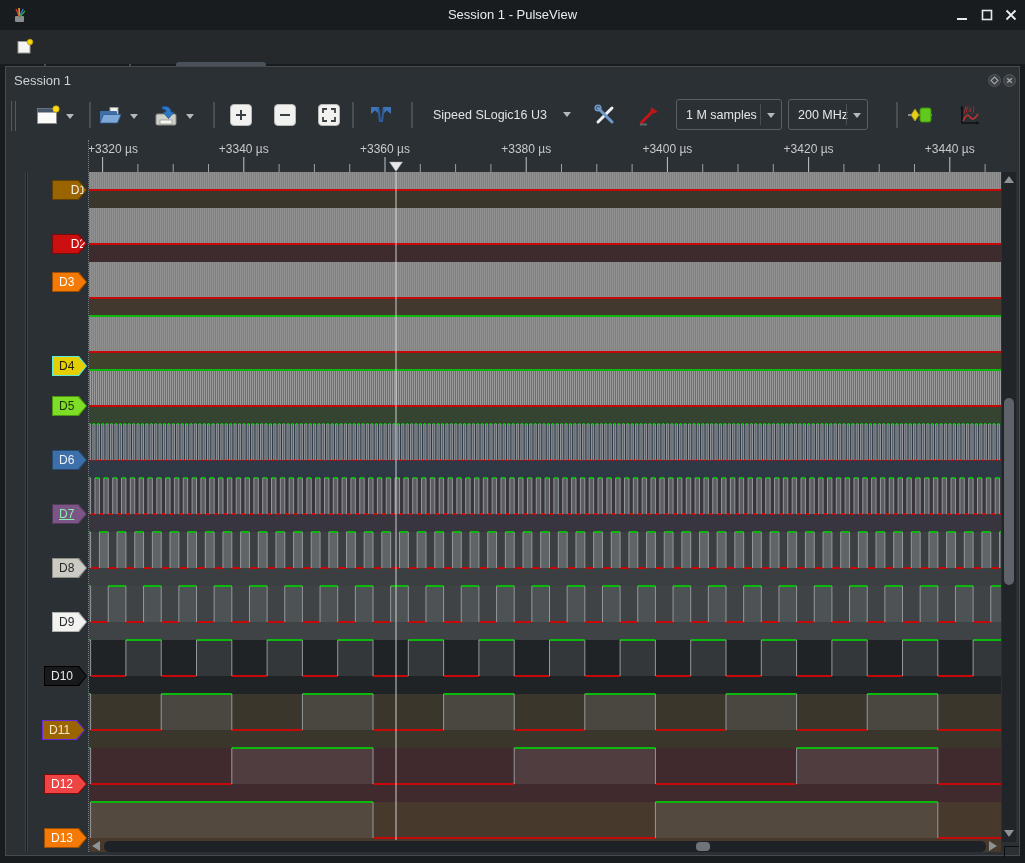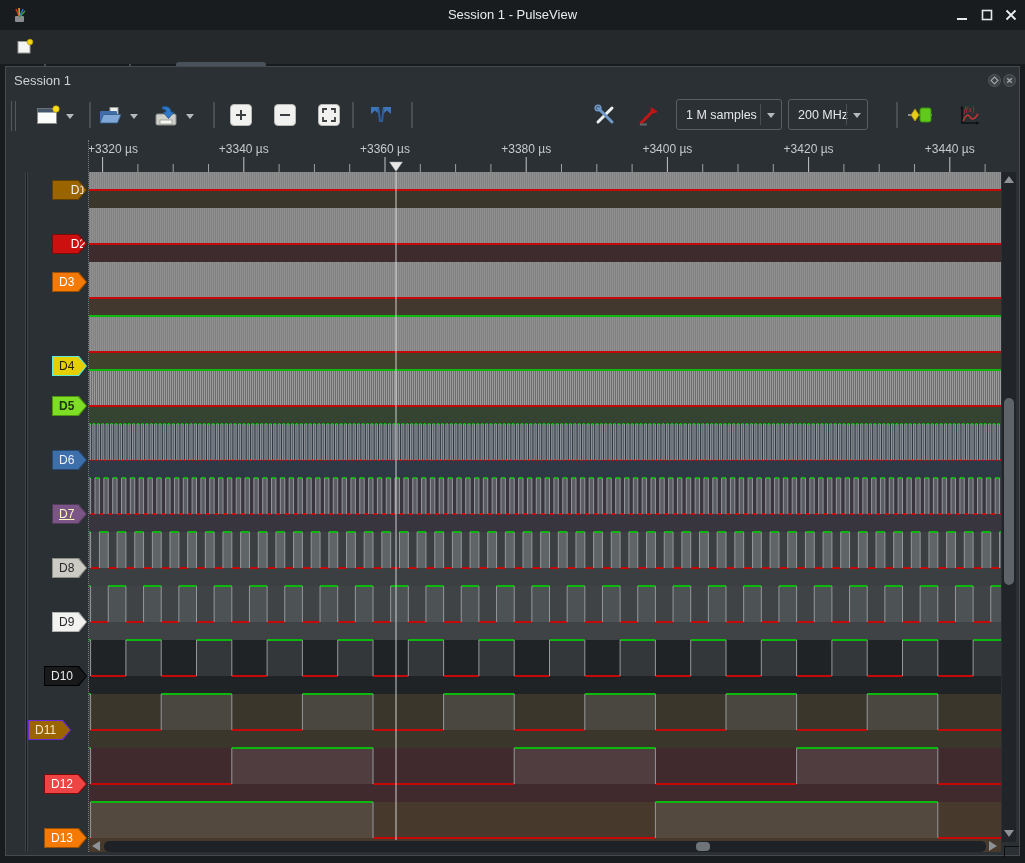--- a/index.html
+++ b/index.html
@@ -174,20 +174,24 @@
   <div class="vsep" style="left:352px;top:102px;height:26px"></div>
   <div class="toolbtn" style="left:368px;top:103px;width:26px;height:24px">
     <svg width="24" height="22" viewBox="0 0 24 22">
       <path d="M2 3 H10 V10 L6 6.5 L2 10 Z" fill="#3e74b8"></path>
       <path d="M14 3 H22 V10 L18 6.5 L14 10 Z" fill="#3e74b8"></path>
       <path d="M9.5 4 L11 18 M14.5 4 L13 18" stroke="#2f5f9e" stroke-width="2"></path>
     </svg>
   </div>
   <div class="vsep" style="left:411px;top:102px;height:26px"></div>
 
+  <div id="device-select">
+    <span>Sipeed SLogic16 U3</span>
+    <span class="caret"></span>
+  </div>
   <div class="toolbtn" style="left:590px;top:101px;width:30px;height:28px">
     <svg width="24" height="24" viewBox="0 0 24 24">
       <path d="M5 19 L19 5" stroke="#eef0f2" stroke-width="3" stroke-linecap="round"></path>
       <path d="M5 5 L19 19" stroke="#6f9ac8" stroke-width="3" stroke-linecap="round"></path>
       <circle cx="5" cy="5" r="2.8" fill="none" stroke="#6f9ac8" stroke-width="1.6"></circle>
     </svg>
   </div>
   <div class="toolbtn" style="left:634px;top:101px;width:30px;height:28px">
     <svg width="24" height="24" viewBox="0 0 24 24">
       <path d="M4 20 L16 8" stroke="#c11616" stroke-width="3" stroke-linecap="round"></path>
@@ -2426,51 +2430,51 @@
       <div class="tag" style="left: 52px; top: 272px; width: 35px; background: rgb(156, 78, 3); clip-path: polygon(0px 0px, calc(100% - 8px) 0px, 100% 50%, calc(100% - 8px) 100%, 0px 100%); pointer-events: auto;">
         <div class="tag-in" style="background: rgb(245, 121, 5); clip-path: polygon(0px 0px, calc(100% - 8px) 0px, 100% 50%, calc(100% - 8px) 100%, 0px 100%);">
           <span style="color: rgb(255, 255, 255);">D3</span>
         </div>
       </div>
       <div class="tag" style="left: 52px; top: 356px; width: 35px; background: #5eead4; clip-path: polygon(0px 0px, calc(100% - 8px) 0px, 100% 50%, calc(100% - 8px) 100%, 0px 100%); pointer-events: auto;">
         <div class="tag-in" style="background: rgb(230, 207, 0); clip-path: polygon(0px 0px, calc(100% - 8px) 0px, 100% 50%, calc(100% - 8px) 100%, 0px 100%);">
           <span style="color: rgb(38, 34, 10);">D4</span>
         </div>
       </div>
-      <div class="tag" style="left: 52px; top: 396px; width: 35px; background: rgb(77, 148, 19); clip-path: polygon(0px 0px, calc(100% - 8px) 0px, 100% 50%, calc(100% - 8px) 100%, 0px 100%); pointer-events: auto; font-weight: bold;">
+      <div class="tag" style="left: 52px; top: 396px; width: 35px; background: rgb(77, 148, 19); clip-path: polygon(0px 0px, calc(100% - 8px) 0px, 100% 50%, calc(100% - 8px) 100%, 0px 100%); pointer-events: auto;">
         <div class="tag-in" style="background: rgb(126, 222, 38); clip-path: polygon(0px 0px, calc(100% - 8px) 0px, 100% 50%, calc(100% - 8px) 100%, 0px 100%);">
           <span style="color: rgb(29, 51, 5);">D5</span>
         </div>
       </div>
       <div class="tag" style="left: 52px; top: 450px; width: 35px; background: rgb(39, 73, 111); clip-path: polygon(0px 0px, calc(100% - 8px) 0px, 100% 50%, calc(100% - 8px) 100%, 0px 100%); pointer-events: auto;">
         <div class="tag-in" style="background: rgb(61, 111, 170); clip-path: polygon(0px 0px, calc(100% - 8px) 0px, 100% 50%, calc(100% - 8px) 100%, 0px 100%);">
           <span style="color: rgb(238, 242, 246);">D6</span>
         </div>
       </div>
       <div class="tag" style="left: 52px; top: 504px; width: 35px; background: rgb(82, 58, 89); clip-path: polygon(0px 0px, calc(100% - 8px) 0px, 100% 50%, calc(100% - 8px) 100%, 0px 100%); pointer-events: auto;">
         <div class="tag-in" style="background: rgb(122, 85, 133); clip-path: polygon(0px 0px, calc(100% - 8px) 0px, 100% 50%, calc(100% - 8px) 100%, 0px 100%);">
-          <span style="color: #fef9c3; text-decoration: underline;">D7</span>
+          <span style="color: #86efac; text-decoration: underline;">D7</span>
         </div>
       </div>
       <div class="tag" style="left: 52px; top: 558px; width: 35px; background: rgb(143, 143, 136); clip-path: polygon(0px 0px, calc(100% - 8px) 0px, 100% 50%, calc(100% - 8px) 100%, 0px 100%); pointer-events: auto;">
         <div class="tag-in" style="background: rgb(203, 203, 195); clip-path: polygon(0px 0px, calc(100% - 8px) 0px, 100% 50%, calc(100% - 8px) 100%, 0px 100%);">
           <span style="color: rgb(38, 40, 42);">D8</span>
         </div>
       </div>
       <div class="tag" style="left: 52px; top: 612px; width: 35px; background: rgb(176, 176, 174); clip-path: polygon(0px 0px, calc(100% - 8px) 0px, 100% 50%, calc(100% - 8px) 100%, 0px 100%); pointer-events: auto;">
         <div class="tag-in" style="background: rgb(242, 242, 240); clip-path: polygon(0px 0px, calc(100% - 8px) 0px, 100% 50%, calc(100% - 8px) 100%, 0px 100%);">
           <span style="color: rgb(38, 40, 42);">D9</span>
         </div>
       </div>
       <div class="tag" style="left: 44px; top: 666px; width: 43px; background: rgb(0, 0, 0); clip-path: polygon(0px 0px, calc(100% - 8px) 0px, 100% 50%, calc(100% - 8px) 100%, 0px 100%); pointer-events: auto;">
         <div class="tag-in" style="background: rgb(23, 25, 27); clip-path: polygon(0px 0px, calc(100% - 8px) 0px, 100% 50%, calc(100% - 8px) 100%, 0px 100%);">
           <span style="color: rgb(232, 234, 236);">D10</span>
         </div>
       </div>
-      <div class="tag" style="left: 28px; top: 720px; width: 43px; background: #6d28d9; clip-path: polygon(0px 0px, calc(100% - 8px) 0px, 100% 50%, calc(100% - 8px) 100%, 0px 100%); pointer-events: auto;">
+      <div class="tag" style="left: 42px; top: 720px; width: 43px; background: #6d28d9; clip-path: polygon(0px 0px, calc(100% - 8px) 0px, 100% 50%, calc(100% - 8px) 100%, 0px 100%); pointer-events: auto;">
         <div class="tag-in" style="background: rgb(154, 100, 0); clip-path: polygon(0px 0px, calc(100% - 8px) 0px, 100% 50%, calc(100% - 8px) 100%, 0px 100%);">
           <span style="color: rgb(246, 232, 200);">D11</span>
         </div>
       </div>
       <div class="tag" style="left: 44px; top: 774px; width: 43px; background: rgb(125, 9, 9); clip-path: polygon(0px 0px, calc(100% - 8px) 0px, 100% 50%, calc(100% - 8px) 100%, 0px 100%); pointer-events: auto;">
         <div class="tag-in" style="background: #ef4444; clip-path: polygon(0px 0px, calc(100% - 8px) 0px, 100% 50%, calc(100% - 8px) 100%, 0px 100%);">
           <span style="color: rgb(255, 255, 255);">D12</span>
         </div>
       </div>
       <div class="tag" style="left: 44px; top: 828px; width: 43px; background: rgb(156, 78, 3); clip-path: polygon(0px 0px, calc(100% - 8px) 0px, 100% 50%, calc(100% - 8px) 100%, 0px 100%); pointer-events: auto;">

